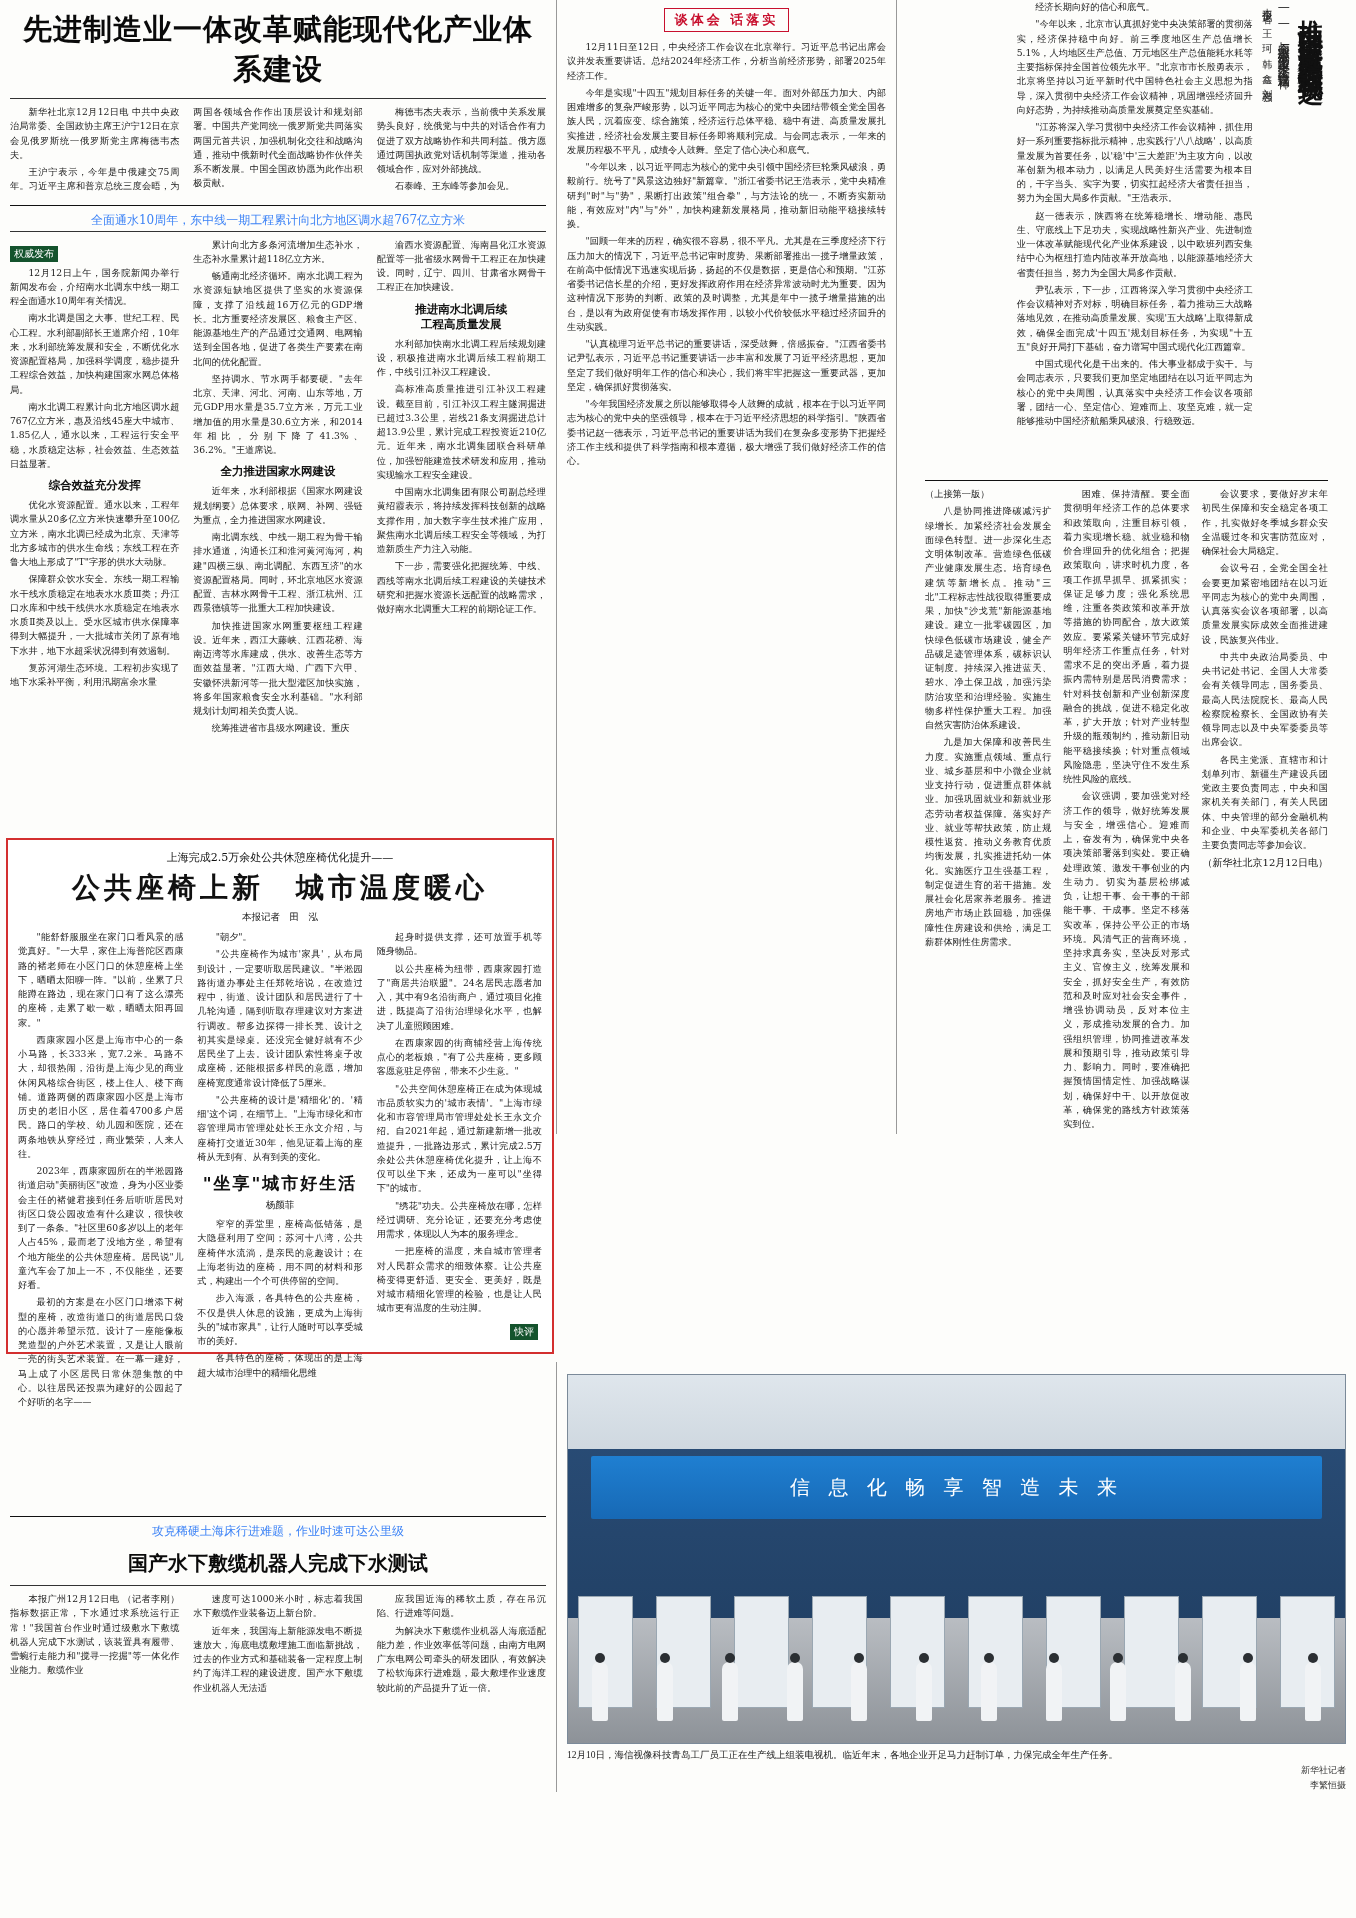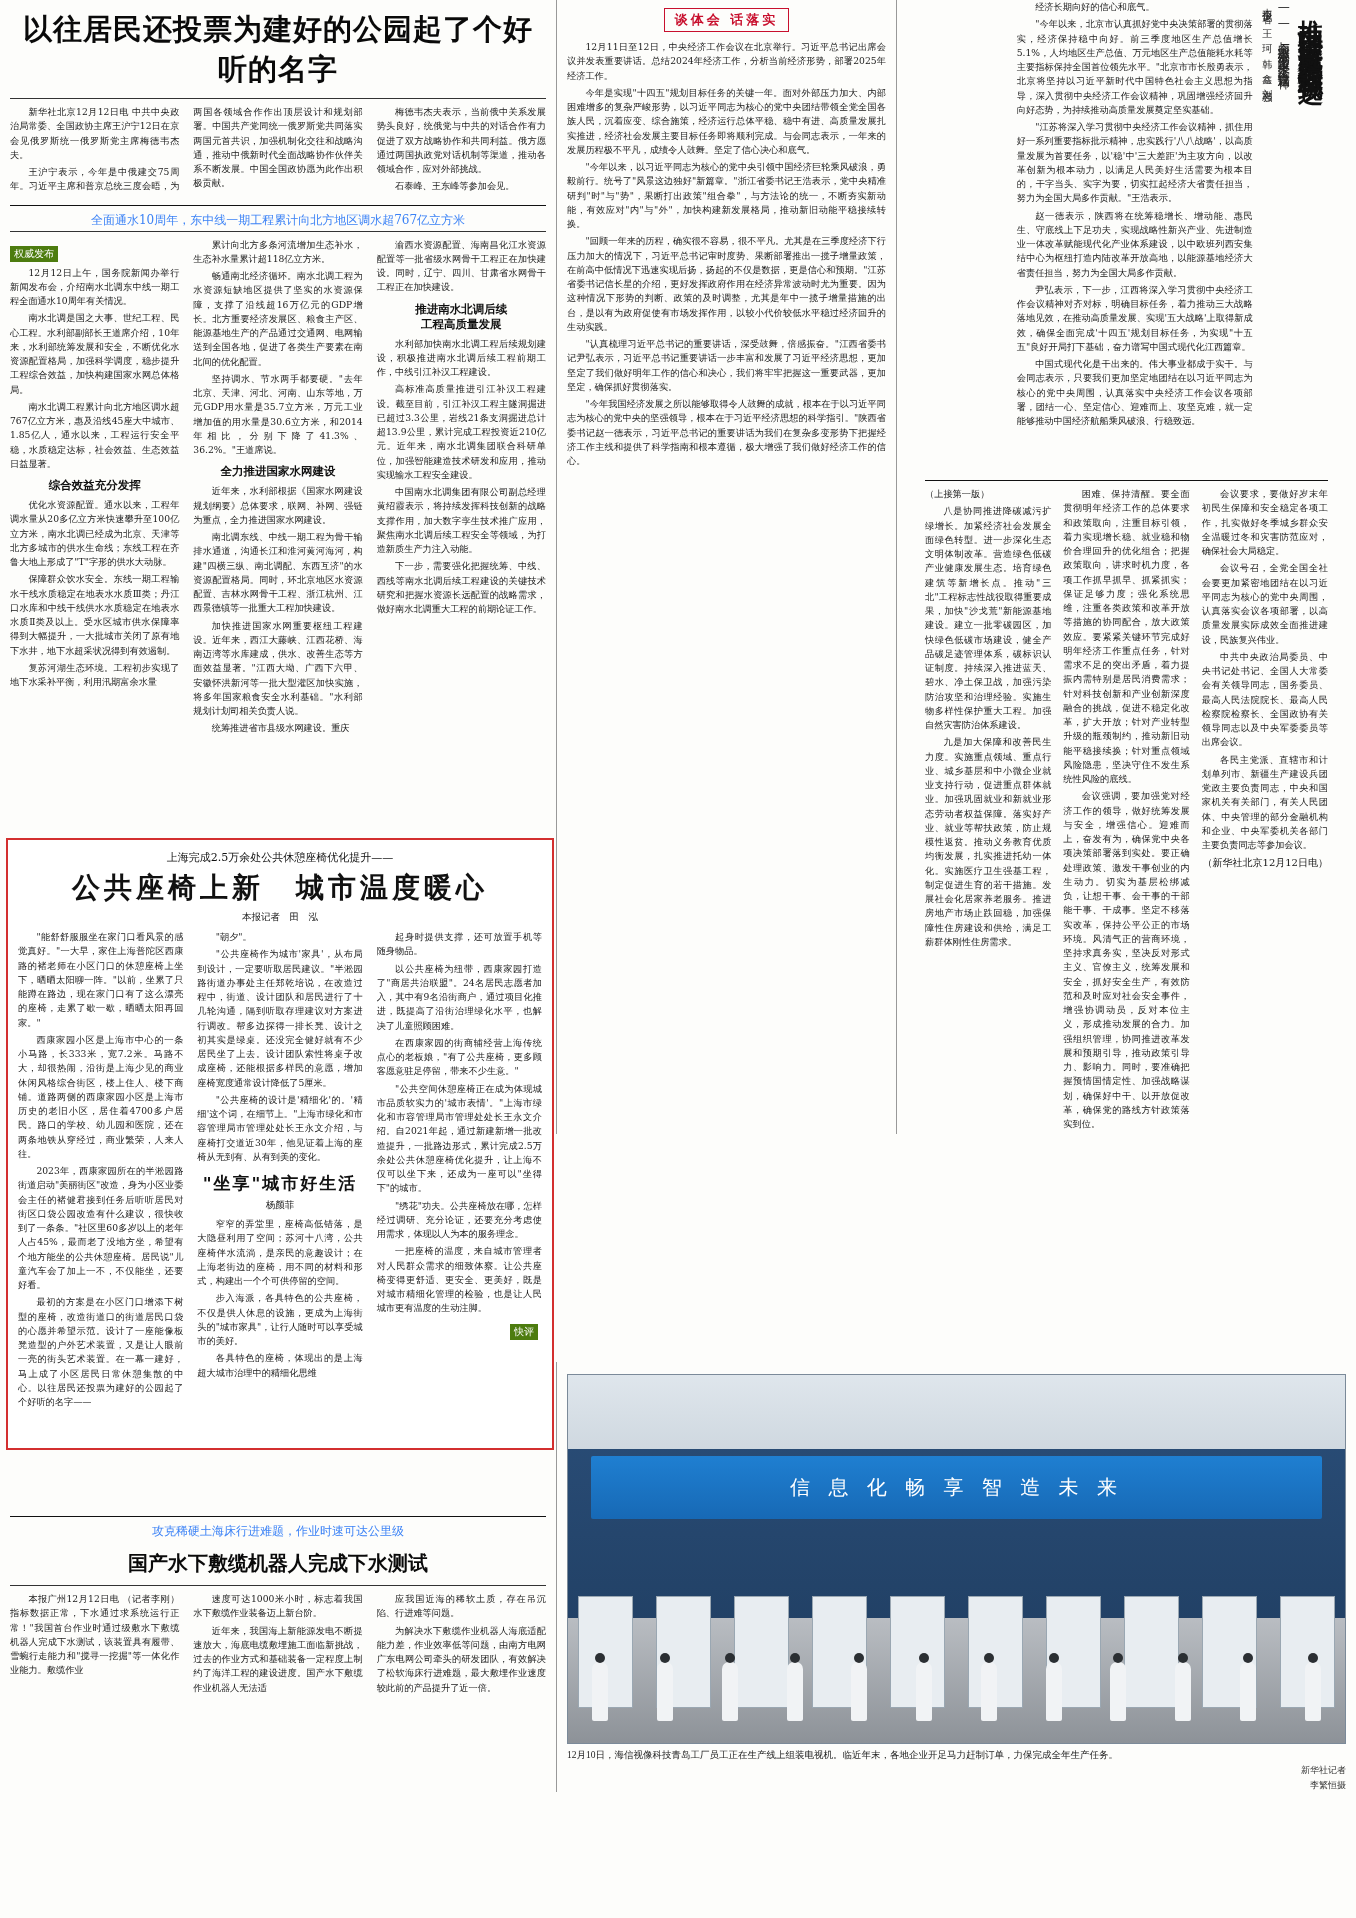--- a/index.html
+++ b/index.html
@@ -50,21 +50,21 @@
 
   h1.headline{
     font-family:"DejaVu Serif","Liberation Serif",serif;
     font-weight:700;text-align:center;margin:10px 0 8px 0;color:#0a0a0a;
   }
   .kicker{
     font-family:"DejaVu Serif","Liberation Serif",serif;
     font-size:12px;text-align:center;margin:6px 0 2px 0;color:#3b82f6;
   }
   .tag{
-    display:inline-block;background:#4d7c0f;color:#fff;font-size:10px;
+    display:inline-block;background:#14532d;color:#fff;font-size:10px;
     padding:1px 4px;margin-right:4px;font-family:"DejaVu Serif",serif;
   }
   .subhead-sm{
     font-family:"DejaVu Serif","Liberation Serif",serif;
     font-size:11.5px;font-weight:700;text-align:center;margin:7px 0 5px 0;
   }
 
   
   .top-wrap{display:flex;}
   .left-zone{width:556px;box-sizing:border-box;padding:0 10px;}
@@ -95,21 +95,21 @@
   }
 
   .redbox-title{
     display:inline-block;border:1px solid #c8102e;color:#c8102e;
     font-family:"DejaVu Serif","Liberation Serif",serif;
     font-size:13px;font-weight:700;padding:2px 10px;letter-spacing:3px;
   }
 
   
   .feature-box{
-    position:absolute;left:6px;top:838px;width:548px;height:612px;
+    position:absolute;left:6px;top:838px;width:548px;height:516px;
     border:2px solid #d32f2f;box-sizing:border-box;padding:8px 10px;
     background:#fff;
   }
   .feature-kicker{
     font-family:"DejaVu Serif","Liberation Serif",serif;
     font-size:11px;text-align:center;margin:2px 0 2px 0;
   }
   .feature-head{
     font-family:"DejaVu Serif","Liberation Serif",serif;
     font-size:28px;font-weight:700;text-align:center;letter-spacing:4px;margin:4px 0 4px;
@@ -164,21 +164,21 @@
 </head>
 <body>
 
 <div class="page">
 
 
   <div class="top-wrap">
 
     <div class="left-zone">
 
-      <h1 class="headline headline-xl">以往居民还投票为建好的公园起了个好听的名字</h1>
+      <h1 class="headline headline-xl">先进制造业一体改革赋能现代化产业体系建设</h1>
       <div class="rule-thin"></div>
       <div class="three-col" style="margin-top:6px;">
         <p class="body-text">新华社北京12月12日电 中共中央政治局常委、全国政协主席王沪宁12日在京会见俄罗斯统一俄罗斯党主席梅德韦杰夫。</p>
         <p class="body-text">王沪宁表示，今年是中俄建交75周年。习近平主席和普京总统三度会晤，为两国各领域合作作出顶层设计和规划部署。中国共产党同统一俄罗斯党共同落实两国元首共识，加强机制化交往和战略沟通，推动中俄新时代全面战略协作伙伴关系不断发展。中国全国政协愿为此作出积极贡献。</p>
         <p class="body-text">梅德韦杰夫表示，当前俄中关系发展势头良好，统俄党与中共的对话合作有力促进了双方战略协作和共同利益。俄方愿通过两国执政党对话机制等渠道，推动各领域合作，应对外部挑战。</p>
         <p class="body-text">石泰峰、王东峰等参加会见。</p>
       </div>
 
       <div class="rule" style="margin:10px 0 6px;"></div>
 

